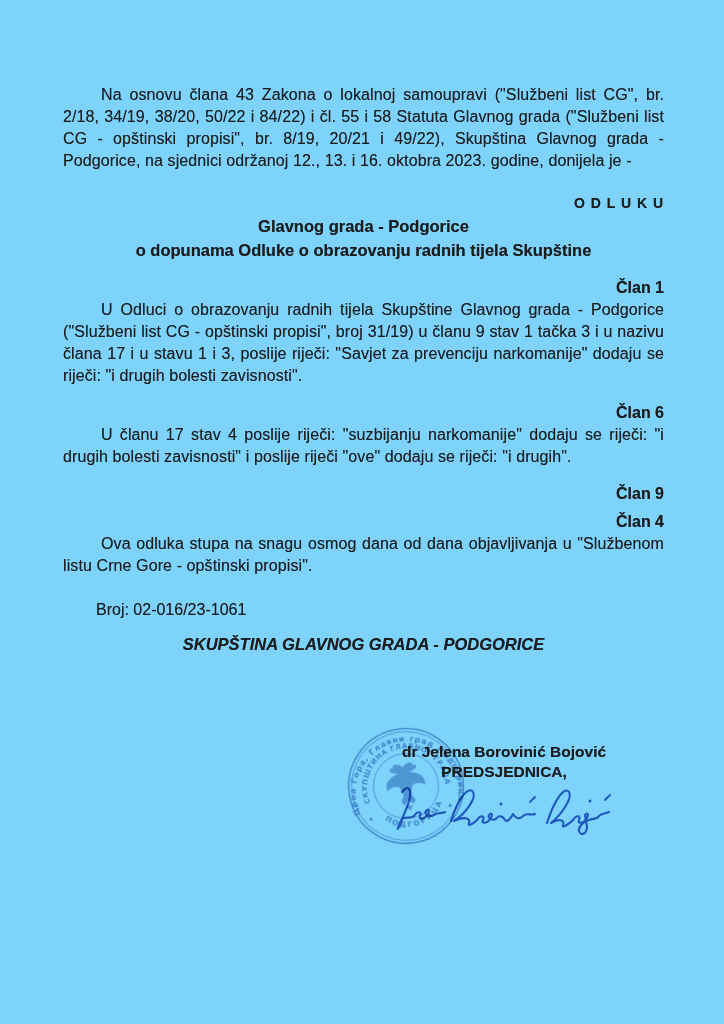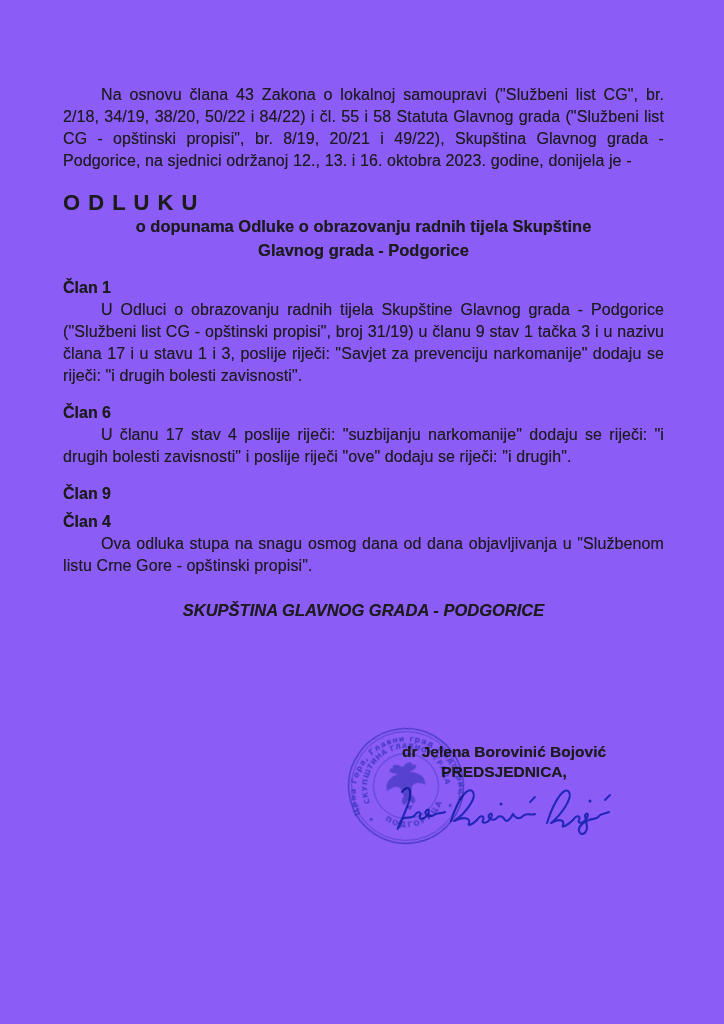--- a/index.html
+++ b/index.html
@@ -1,58 +1,58 @@
 <!DOCTYPE html>
 <html lang="cnr"><head>
 <meta charset="utf-8">
 <style>
   html,body{margin:0;padding:0;background:#ffffff;}
   .page{
     position:relative;
     width:724px;height:1024px;
-    background:#8b5cf6;
+    background:#7dd3fc;
     font-family:"Liberation Sans","DejaVu Sans",sans-serif;
     color:#1c1c1c;
     overflow:hidden;
   }
   .content{
     position:absolute;
     left:63px; top:84px; width:601px;
   }
   .para{
     margin:0;
     font-size:16px;
     line-height:22px;
     text-align:justify;
     text-indent:38px;
     letter-spacing:.1px;
     text-shadow:0 0 .4px rgba(0,0,0,.45);
   }
   .title{
     margin:20px 0 0 0;
-    font-size:22px;
+    font-size:14px;
     font-weight:bold;
-    text-align:left;
+    text-align:right;
     letter-spacing:1px;
     line-height:22px;
     text-shadow:0 0 .4px rgba(0,0,0,.5);
   }
   .subtitle{
     margin:1px 0 0 0;
     font-size:16.5px;
     font-weight:bold;
     text-align:center;
     line-height:23px;
     text-shadow:0 0 .4px rgba(0,0,0,.5);
   }
   .article-heading{
     margin:15px 0 0 0;
     font-size:16px;
     font-weight:bold;
-    text-align:left;
+    text-align:right;
     line-height:22px;
     text-shadow:0 0 .4px rgba(0,0,0,.5);
   }
   .article-heading.tight{margin-top:6px;}
   .article-body{}
   .article-body.tight{margin-top:0;}
   .ref-line{
     margin:0;
     font-size:16px;
     line-height:22px;
@@ -101,35 +101,36 @@
 </head>
 <body>
 
 <div class="page">
 
   <div class="content">
 
     <p class="para">Na osnovu člana 43 Zakona o lokalnoj samoupravi ("Službeni list CG", br. 2/18, 34/19, 38/20, 50/22 i 84/22) i čl. 55 i 58 Statuta Glavnog grada ("Službeni list CG - opštinski propisi", br. 8/19, 20/21 i 49/22), Skupština Glavnog grada - Podgorice, na sjednici održanoj 12., 13. i 16. oktobra 2023. godine, donijela je -</p>
 
     <h1 class="title">O D L U K U</h1>
+    <div class="subtitle">Glavnog grada - Podgorice</div>
     <div class="subtitle">o dopunama Odluke o obrazovanju radnih tijela Skupštine</div>
-    <div class="subtitle">Glavnog grada - Podgorice</div>
 
     <h2 class="article-heading">Član 1</h2>
     <p class="para article-body">U Odluci o obrazovanju radnih tijela Skupštine Glavnog grada - Podgorice ("Službeni list CG - opštinski propisi", broj 31/19) u članu 9 stav 1 tačka 3 i u nazivu člana 17 i u stavu 1 i 3, poslije riječi: "Savjet za prevenciju narkomanije" dodaju se riječi: "i drugih bolesti zavisnosti".</p>
 
     <h2 class="article-heading">Član 6</h2>
     <p class="para article-body">U članu 17 stav 4 poslije riječi: "suzbijanju narkomanije" dodaju se riječi: "i drugih bolesti zavisnosti" i poslije riječi "ove" dodaju se riječi: "i drugih".</p>
 
     <h2 class="article-heading">Član 9</h2>
 
     <h2 class="article-heading tight">Član 4</h2>
     <p class="para article-body">Ova odluka stupa na snagu osmog dana od dana objavljivanja u "Službenom listu Crne Gore - opštinski propisi".</p>
 
     <div class="ref-block">
+      <p class="ref-line">Broj: 02-016/23-1061</p>
     </div>
 
     <div class="issuer">SKUPŠTINA GLAVNOG GRADA - PODGORICE</div>
   </div>
 
   <div class="sig-block">
     <div>dr Jelena Borovinić Bojović</div>
     <div>PREDSJEDNICA,</div>
   </div>
 

